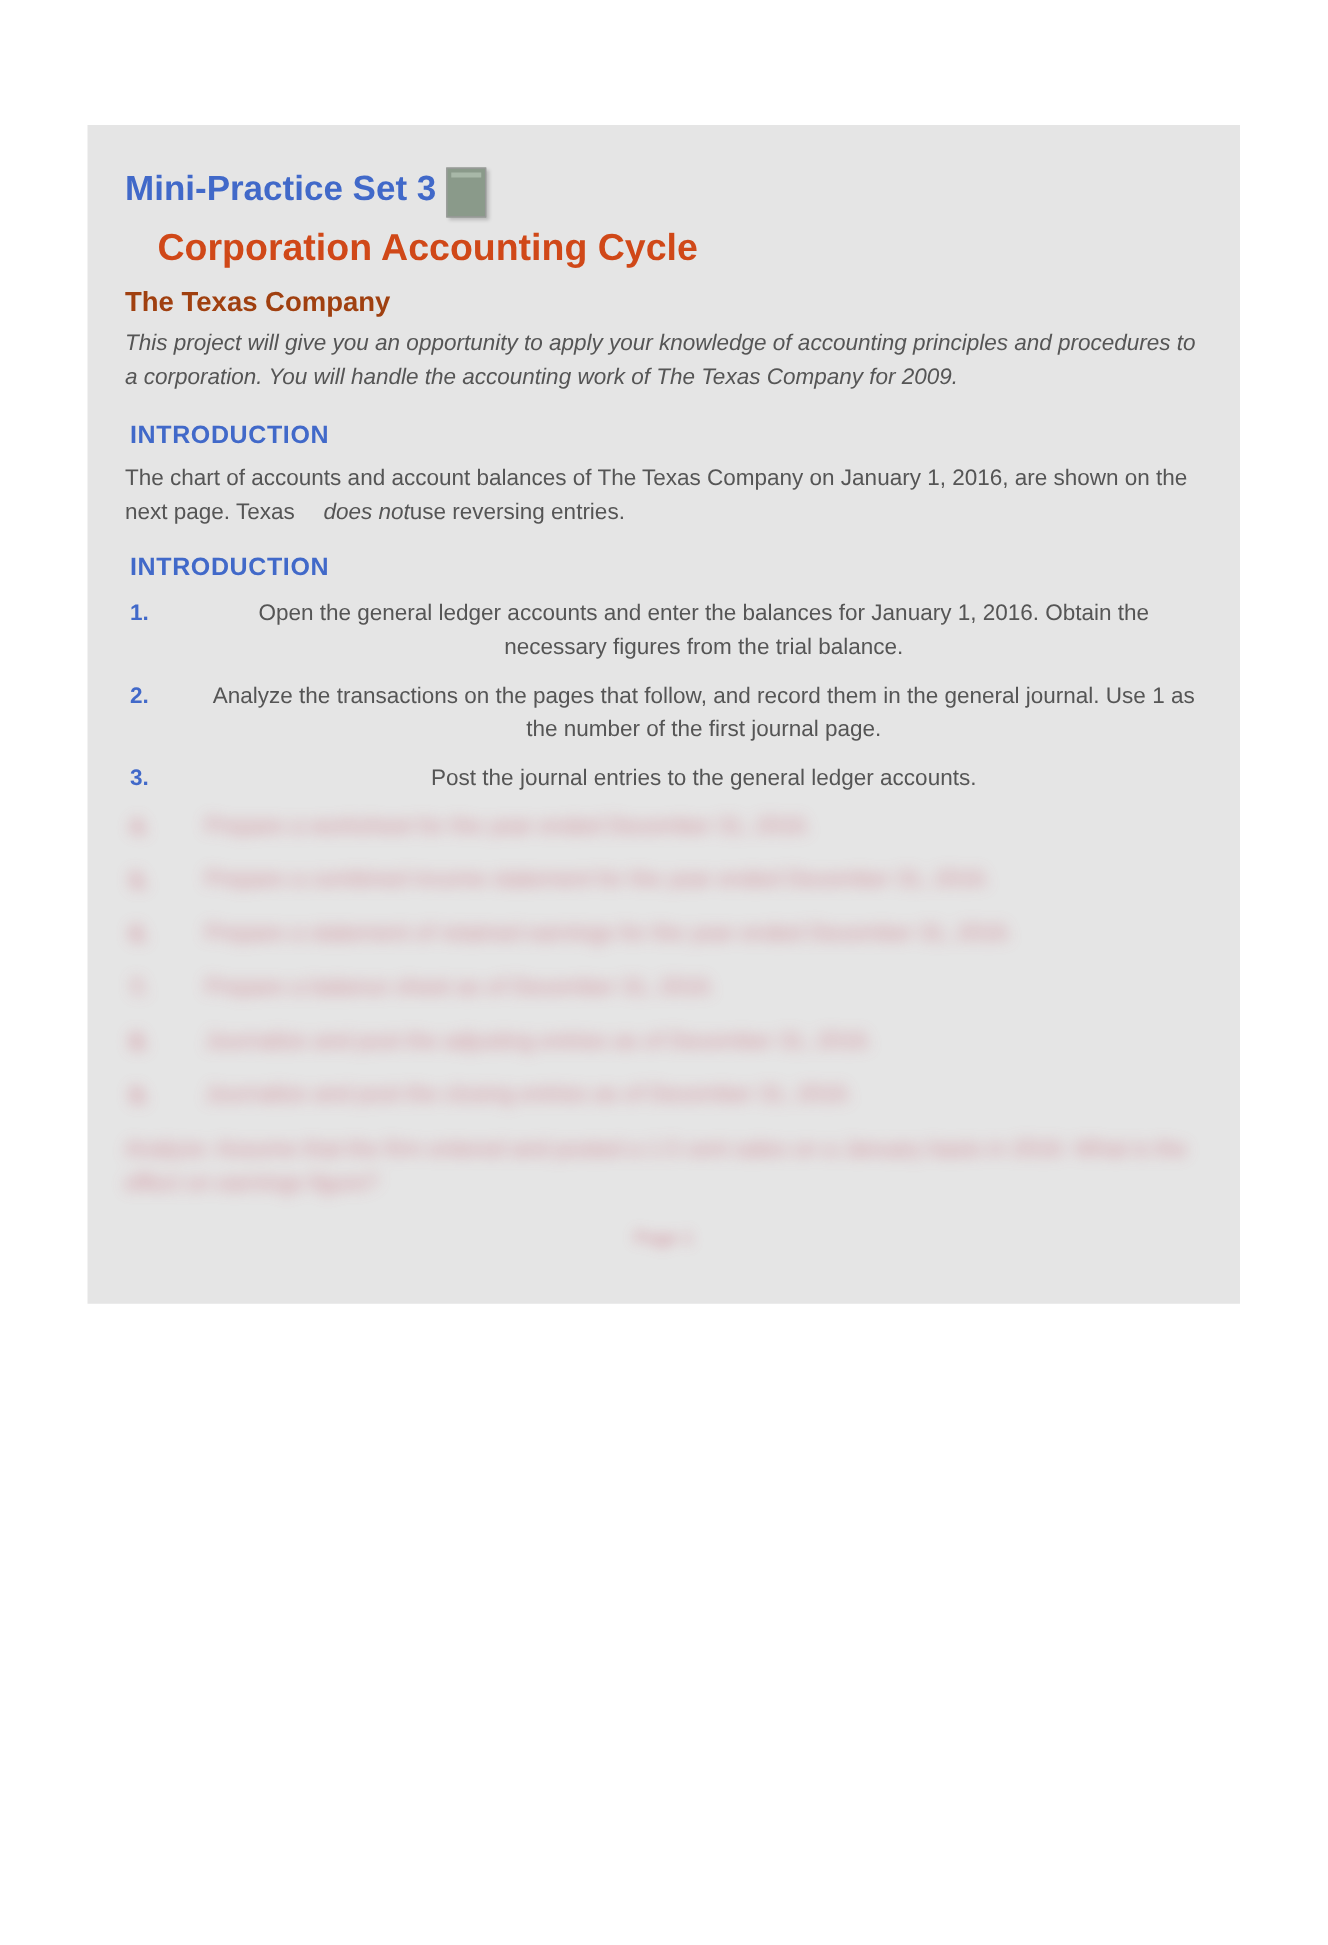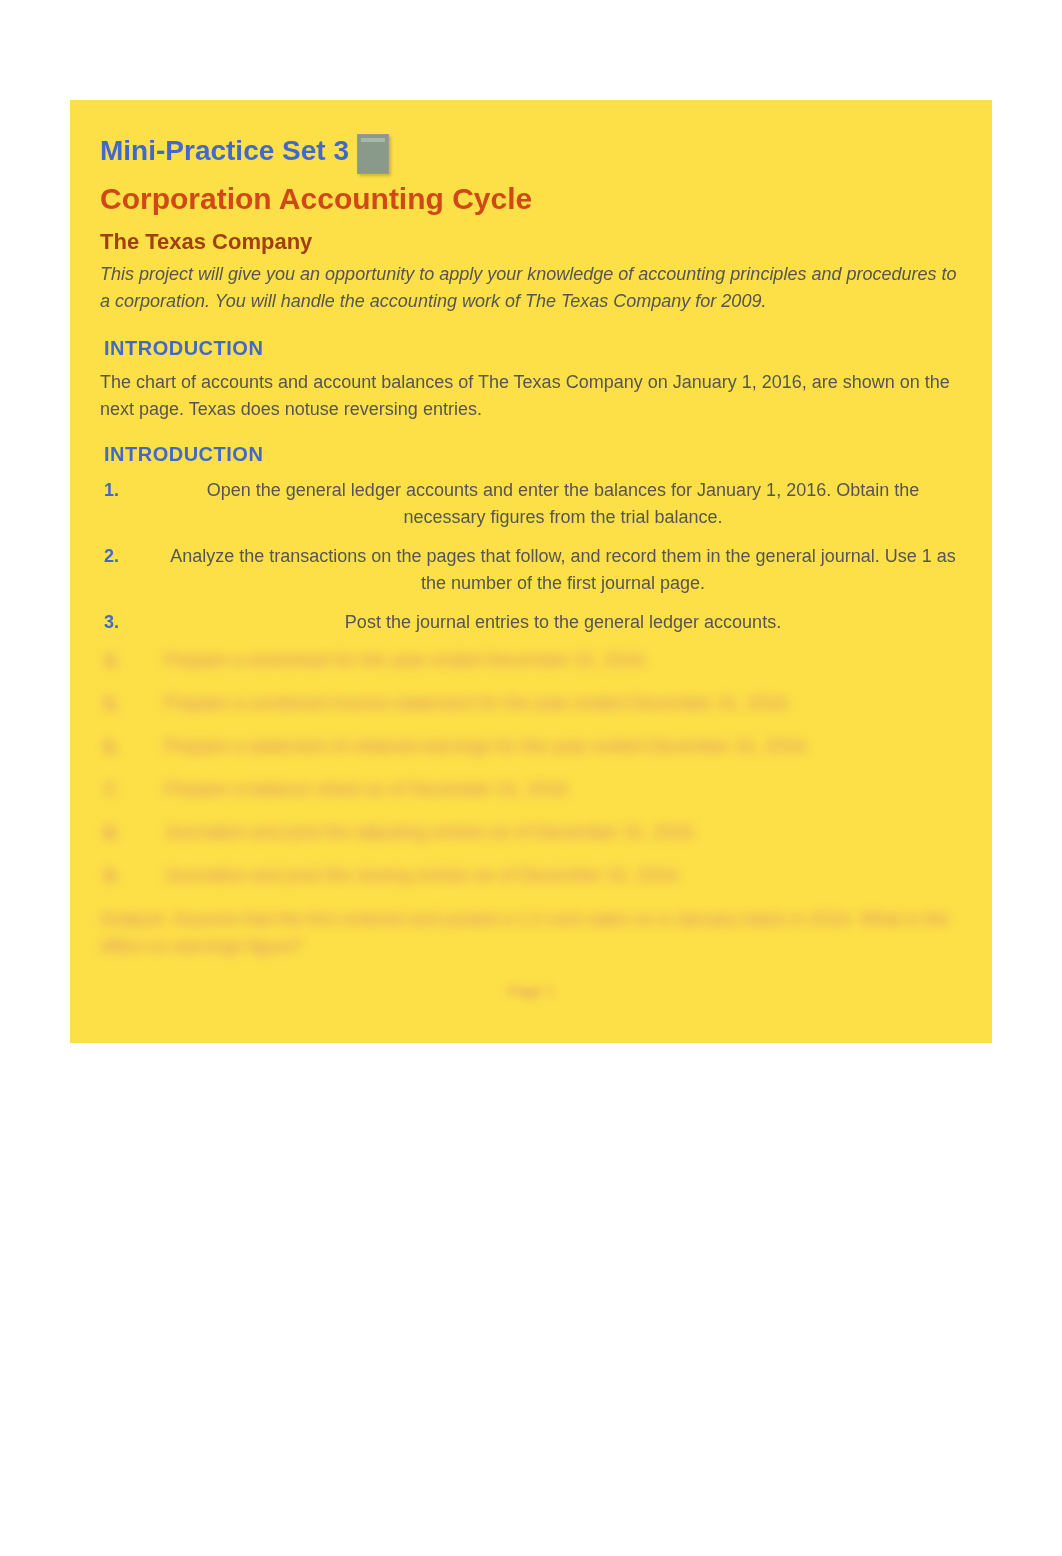--- a/index.html
+++ b/index.html
@@ -11,21 +11,21 @@
       font-family: Arial, Helvetica, sans-serif;
       background: #ffffff;
       width: 1062px;
       margin: 0 auto;
       padding: 100px 70px 40px 70px;
       color: #4a4a4a;
       font-size: 18px;
       line-height: 1.5;
     }
     .page {
-      background: #fde047;
+      background: #e5e5e5;
       padding: 30px 30px 40px 30px;
       position: relative;
     }
     .title-row {
       display: flex;
       align-items: flex-end;
       gap: 8px;
       margin-bottom: 4px;
     }
     .title1 {
@@ -49,20 +49,21 @@
       left: 3px;
       right: 3px;
       height: 4px;
       background: #a8b8a8;
     }
     .title2 {
       color: #d04818;
       font-size: 30px;
       font-weight: bold;
       margin-top: 2px;
+      margin-left: 26px;
     }
     .title3 {
       color: #a04010;
       font-size: 22px;
       font-weight: bold;
       margin-top: 4px;
       margin-bottom: 3px;
     }
     .intro-text {
       font-style: italic;
@@ -77,20 +78,22 @@
       letter-spacing: 0.5px;
       margin-bottom: 6px;
       margin-left: 4px;
     }
     .body-text {
       color: #555;
       margin-bottom: 16px;
       line-height: 1.5;
     }
     .does-not {
+      font-style: italic;
+      margin-left: 18px;
     }
     .instructions-list {
       margin-top: 8px;
     }
     .inst-item {
       display: flex;
       margin-bottom: 12px;
     }
     .inst-num {
       color: #4169c9;

